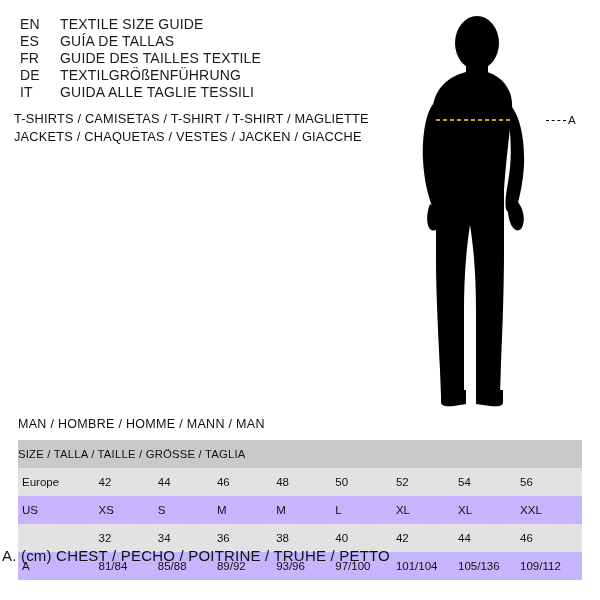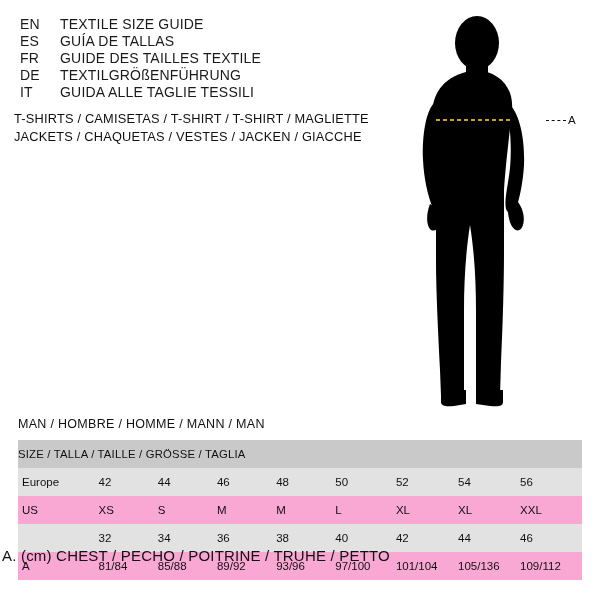--- a/index.html
+++ b/index.html
@@ -117,21 +117,21 @@
     font-size: 11.3px;
     letter-spacing: 0.2px;
     padding-left: 4px;
     height: 19px;
   }
   .row-shade td {
     background: #e2e2e2;
     margin-left: 40px;
   }
   .row-plain td {
-    background: #f9a8d4;
+    background: #c4b5fd;
     margin-left: 28px;
   }
   .cell-label {
     width: 88px;
     padding-left: 4px !important;
   }
   .cell-val {
     width: 68px;
     text-align: left;
   }

